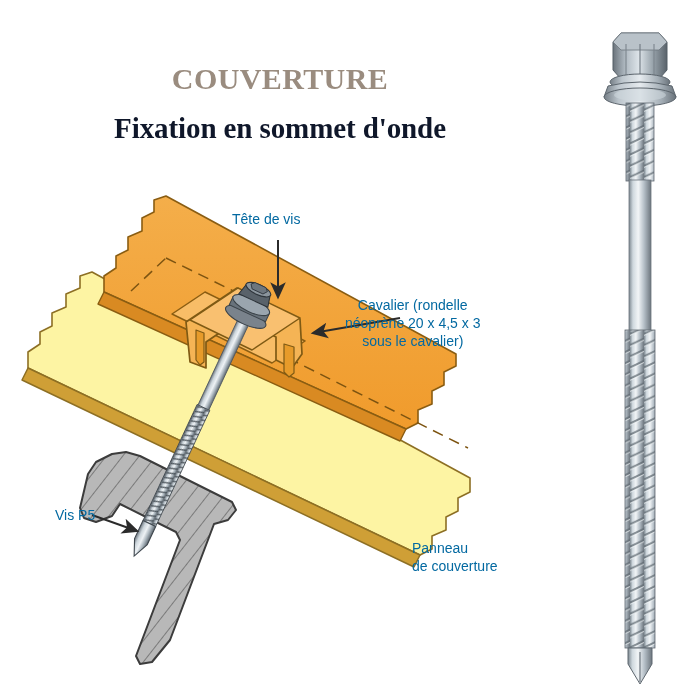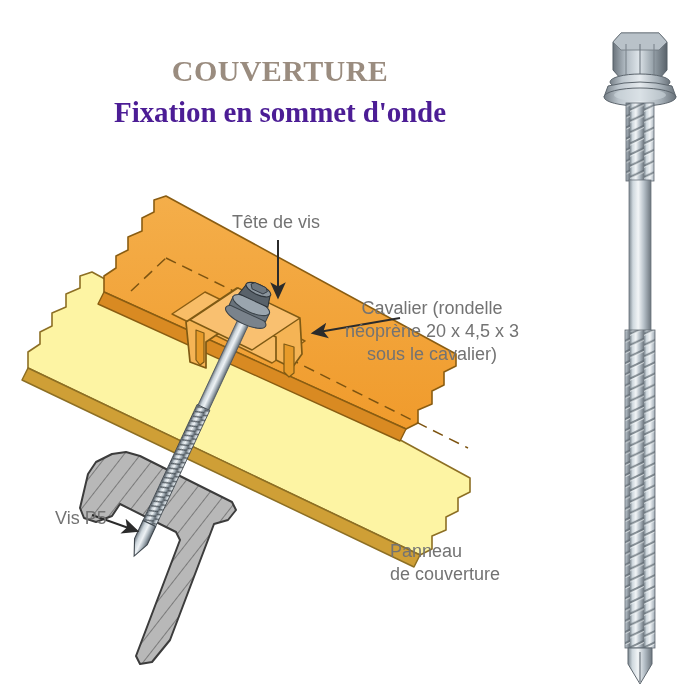--- a/index.html
+++ b/index.html
@@ -32,45 +32,45 @@
     text-align: center;
     line-height: 1.12;
     user-select: none;
   }
   .title-main {
     font-family: "Liberation Serif", serif;
     font-weight: bold;
     font-size: 30px;
     letter-spacing: 0.4px;
     color: #9a8c7f;
-    margin: 8px;
+    margin: 16px;
   }
   .title-sub {
     font-family: "Liberation Serif", serif;
     font-weight: bold;
     font-size: 29px;
     letter-spacing: -0.1px;
-    color: #4c1d95;
+    color: #0f172a;
     margin: 4px 0 4px 0;
   }
 
   
   .callout {
     position: absolute;
     font-family: "Liberation Sans", sans-serif;
-    font-size: 18px;
-    color: #737373;
+    font-size: 14px;
+    color: #0369a1;
     line-height: 1.28;
     white-space: pre-line;
     user-select: none;
   }
   #label-tete   { left: 232px; top: 211px; }
   #label-cav    { left: 345px; top: 297px; text-align: center; }
   #label-vis    { left: 30px;  top: 507px; margin-left: 25px; }
-  #label-pan    { left: 390px; top: 540px; }
+  #label-pan    { left: 412px; top: 540px; }
 
   
   #stage {
     position: absolute;
     left: 0;
     top: 0;
     width: 700px;
     height: 700px;
   }
 </style>

